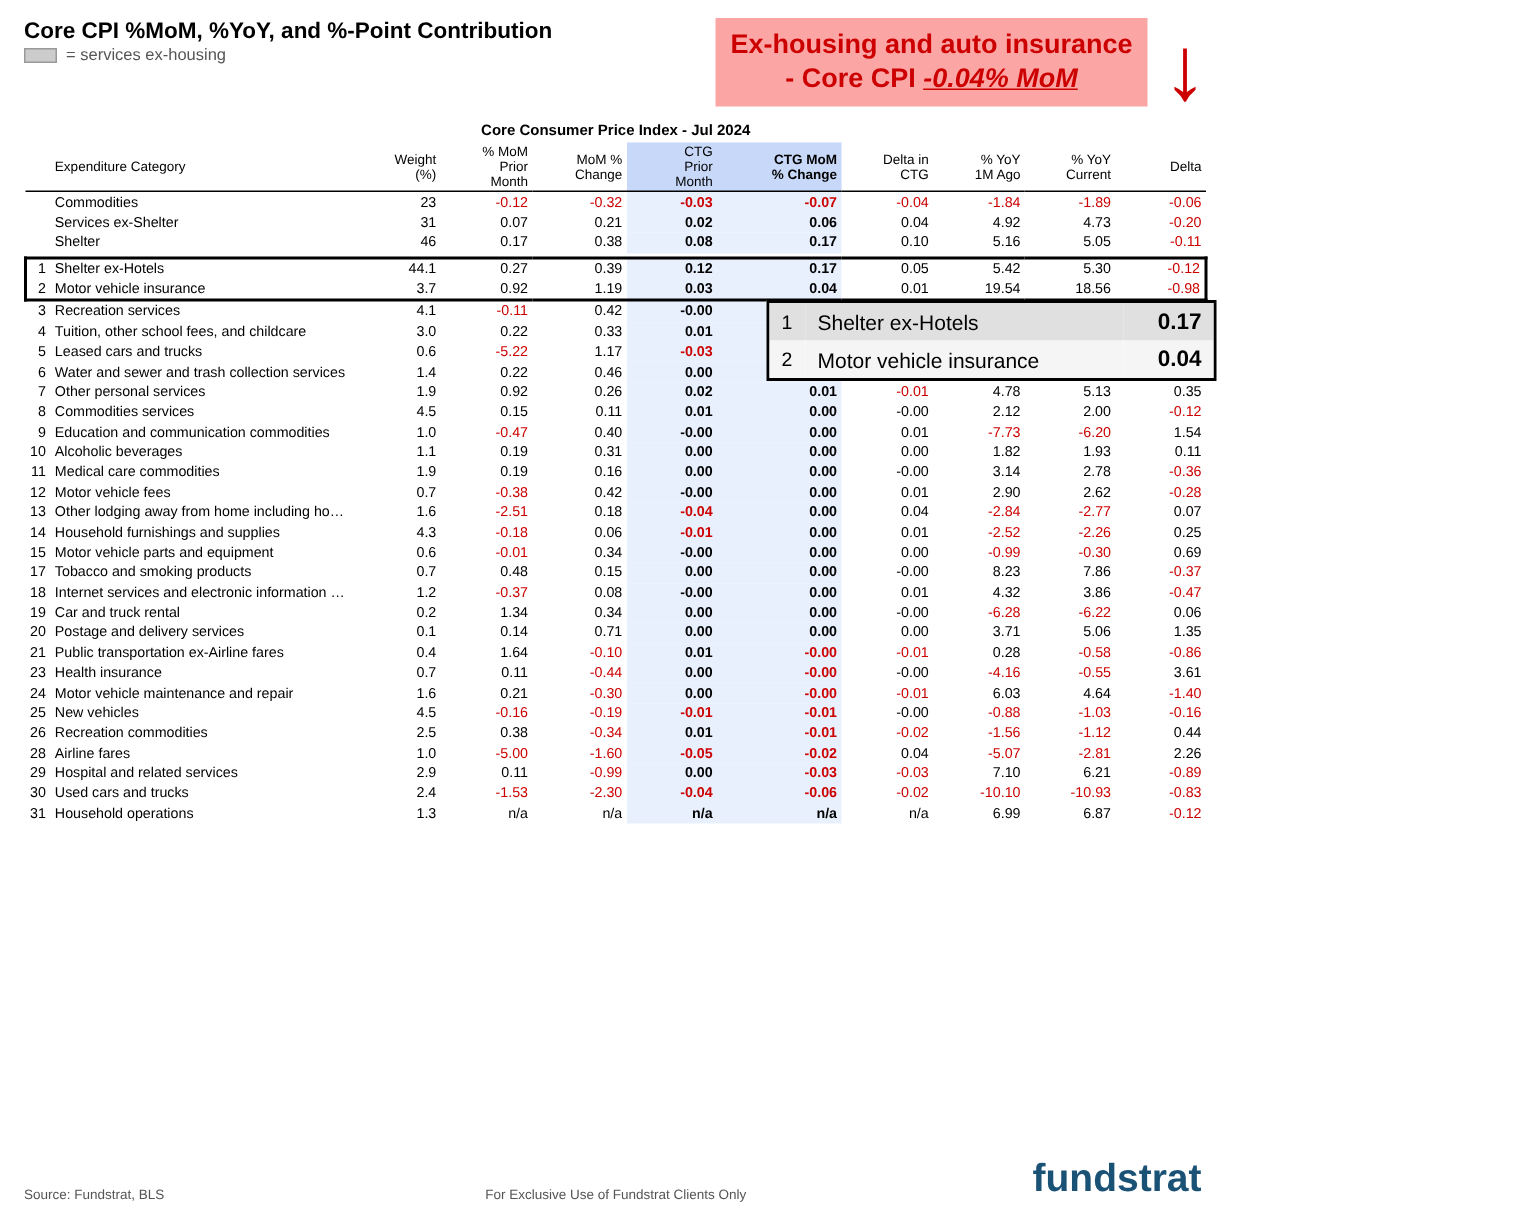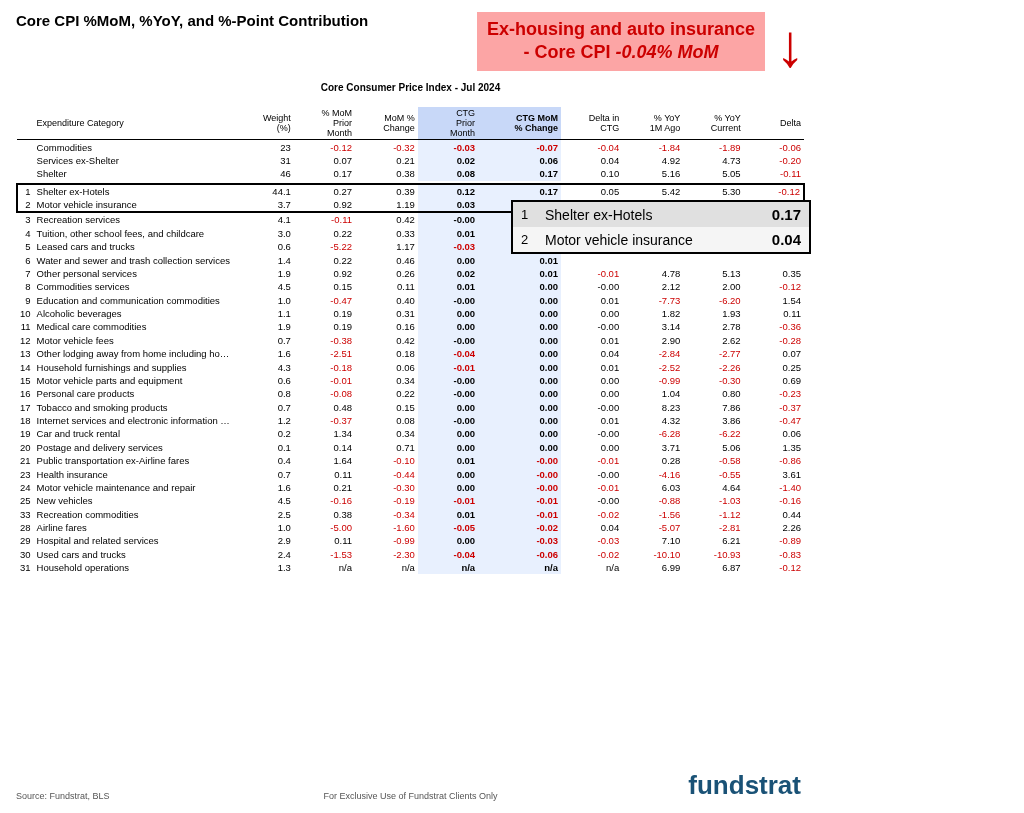--- a/index.html
+++ b/index.html
@@ -52,20 +52,21 @@
       max-width: 320px;
       padding: 6px 10px;
     }
     .annotation-text {
       font-size: 18px;
       font-weight: bold;
       color: #cc0000;
       line-height: 1.3;
     }
     .annotation-underline {
+      text-decoration: underline;
       font-style: italic;
     }
     .arrow-area {
       display: flex;
       flex-direction: column;
       align-items: center;
       margin-top: 4px;
     }
     .down-arrow {
       font-size: 60px;
@@ -73,21 +74,21 @@
       line-height: 1;
     }
     .main-table-container {
       flex: 1;
     }
     .table-title {
       text-align: center;
       font-size: 10px;
       font-weight: bold;
       color: #000;
-      margin-bottom: 14px;
+      margin-bottom: 2px;
     }
     table.main-table {
       width: 100%;
       border-collapse: collapse;
       font-size: 9.5px;
     }
     table.main-table th, table.main-table td {
       padding: 1.2px 3px;
       text-align: right;
       white-space: nowrap;
@@ -174,20 +175,24 @@
     .ctg-header { background: #c8d8f8; }
   </style>
 </head>
 <body>
 
 <div class="page-container">
 
   <div class="header-area">
     <div class="title-section">
       <div class="main-title">Core CPI %MoM, %YoY, and %-Point Contribution</div>
+      <div class="subtitle">
+        <span class="subtitle-box"></span>
+        <span>= services ex-housing</span>
+      </div>
     </div>
     <div style="display:flex; align-items:flex-start; gap:10px;">
       <div class="annotation-box">
         <div class="annotation-text">Ex-housing and auto insurance</div>
         <div class="annotation-text">
           <span>- Core CPI </span><span class="annotation-underline">-0.04% MoM</span>
         </div>
       </div>
       <div class="arrow-area">
         <div class="down-arrow">↓</div>
@@ -444,33 +449,20 @@
       <td class="red">-0.01</td>
       <td>0.34</td>
       <td class="ctg-col">-0.00</td>
       <td class="ctg-col" style="font-weight:bold;">0.00</td>
       <td>0.00</td>
       <td class="red">-0.99</td>
       <td class="red">-0.30</td>
       <td>0.69</td>
     </tr>
           <tr>
-      <td class="row-num">16</td>
-      <td class="cat-name">Personal care products</td>
-      <td>0.8</td>
-      <td class="red">-0.08</td>
-      <td>0.22</td>
-      <td class="ctg-col">-0.00</td>
-      <td class="ctg-col" style="font-weight:bold;">0.00</td>
-      <td>0.00</td>
-      <td>1.04</td>
-      <td>0.80</td>
-      <td class="red">-0.23</td>
-    </tr>
-          <tr>
       <td class="row-num">17</td>
       <td class="cat-name">Tobacco and smoking products</td>
       <td>0.7</td>
       <td>0.48</td>
       <td>0.15</td>
       <td class="ctg-col">0.00</td>
       <td class="ctg-col" style="font-weight:bold;">0.00</td>
       <td>-0.00</td>
       <td>8.23</td>
       <td>7.86</td>
@@ -561,21 +553,21 @@
       <td class="red">-0.16</td>
       <td class="red">-0.19</td>
       <td class="red ctg-col">-0.01</td>
       <td class="red ctg-col" style="font-weight:bold;">-0.01</td>
       <td>-0.00</td>
       <td class="red">-0.88</td>
       <td class="red">-1.03</td>
       <td class="red">-0.16</td>
     </tr>
           <tr>
-      <td class="row-num">33</td>
+      <td class="row-num">26</td>
       <td class="cat-name">Recreation commodities</td>
       <td>2.5</td>
       <td>0.38</td>
       <td class="red">-0.34</td>
       <td class="ctg-col">0.01</td>
       <td class="red ctg-col" style="font-weight:bold;">-0.01</td>
       <td class="red">-0.02</td>
       <td class="red">-1.56</td>
       <td class="red">-1.12</td>
       <td>0.44</td>

